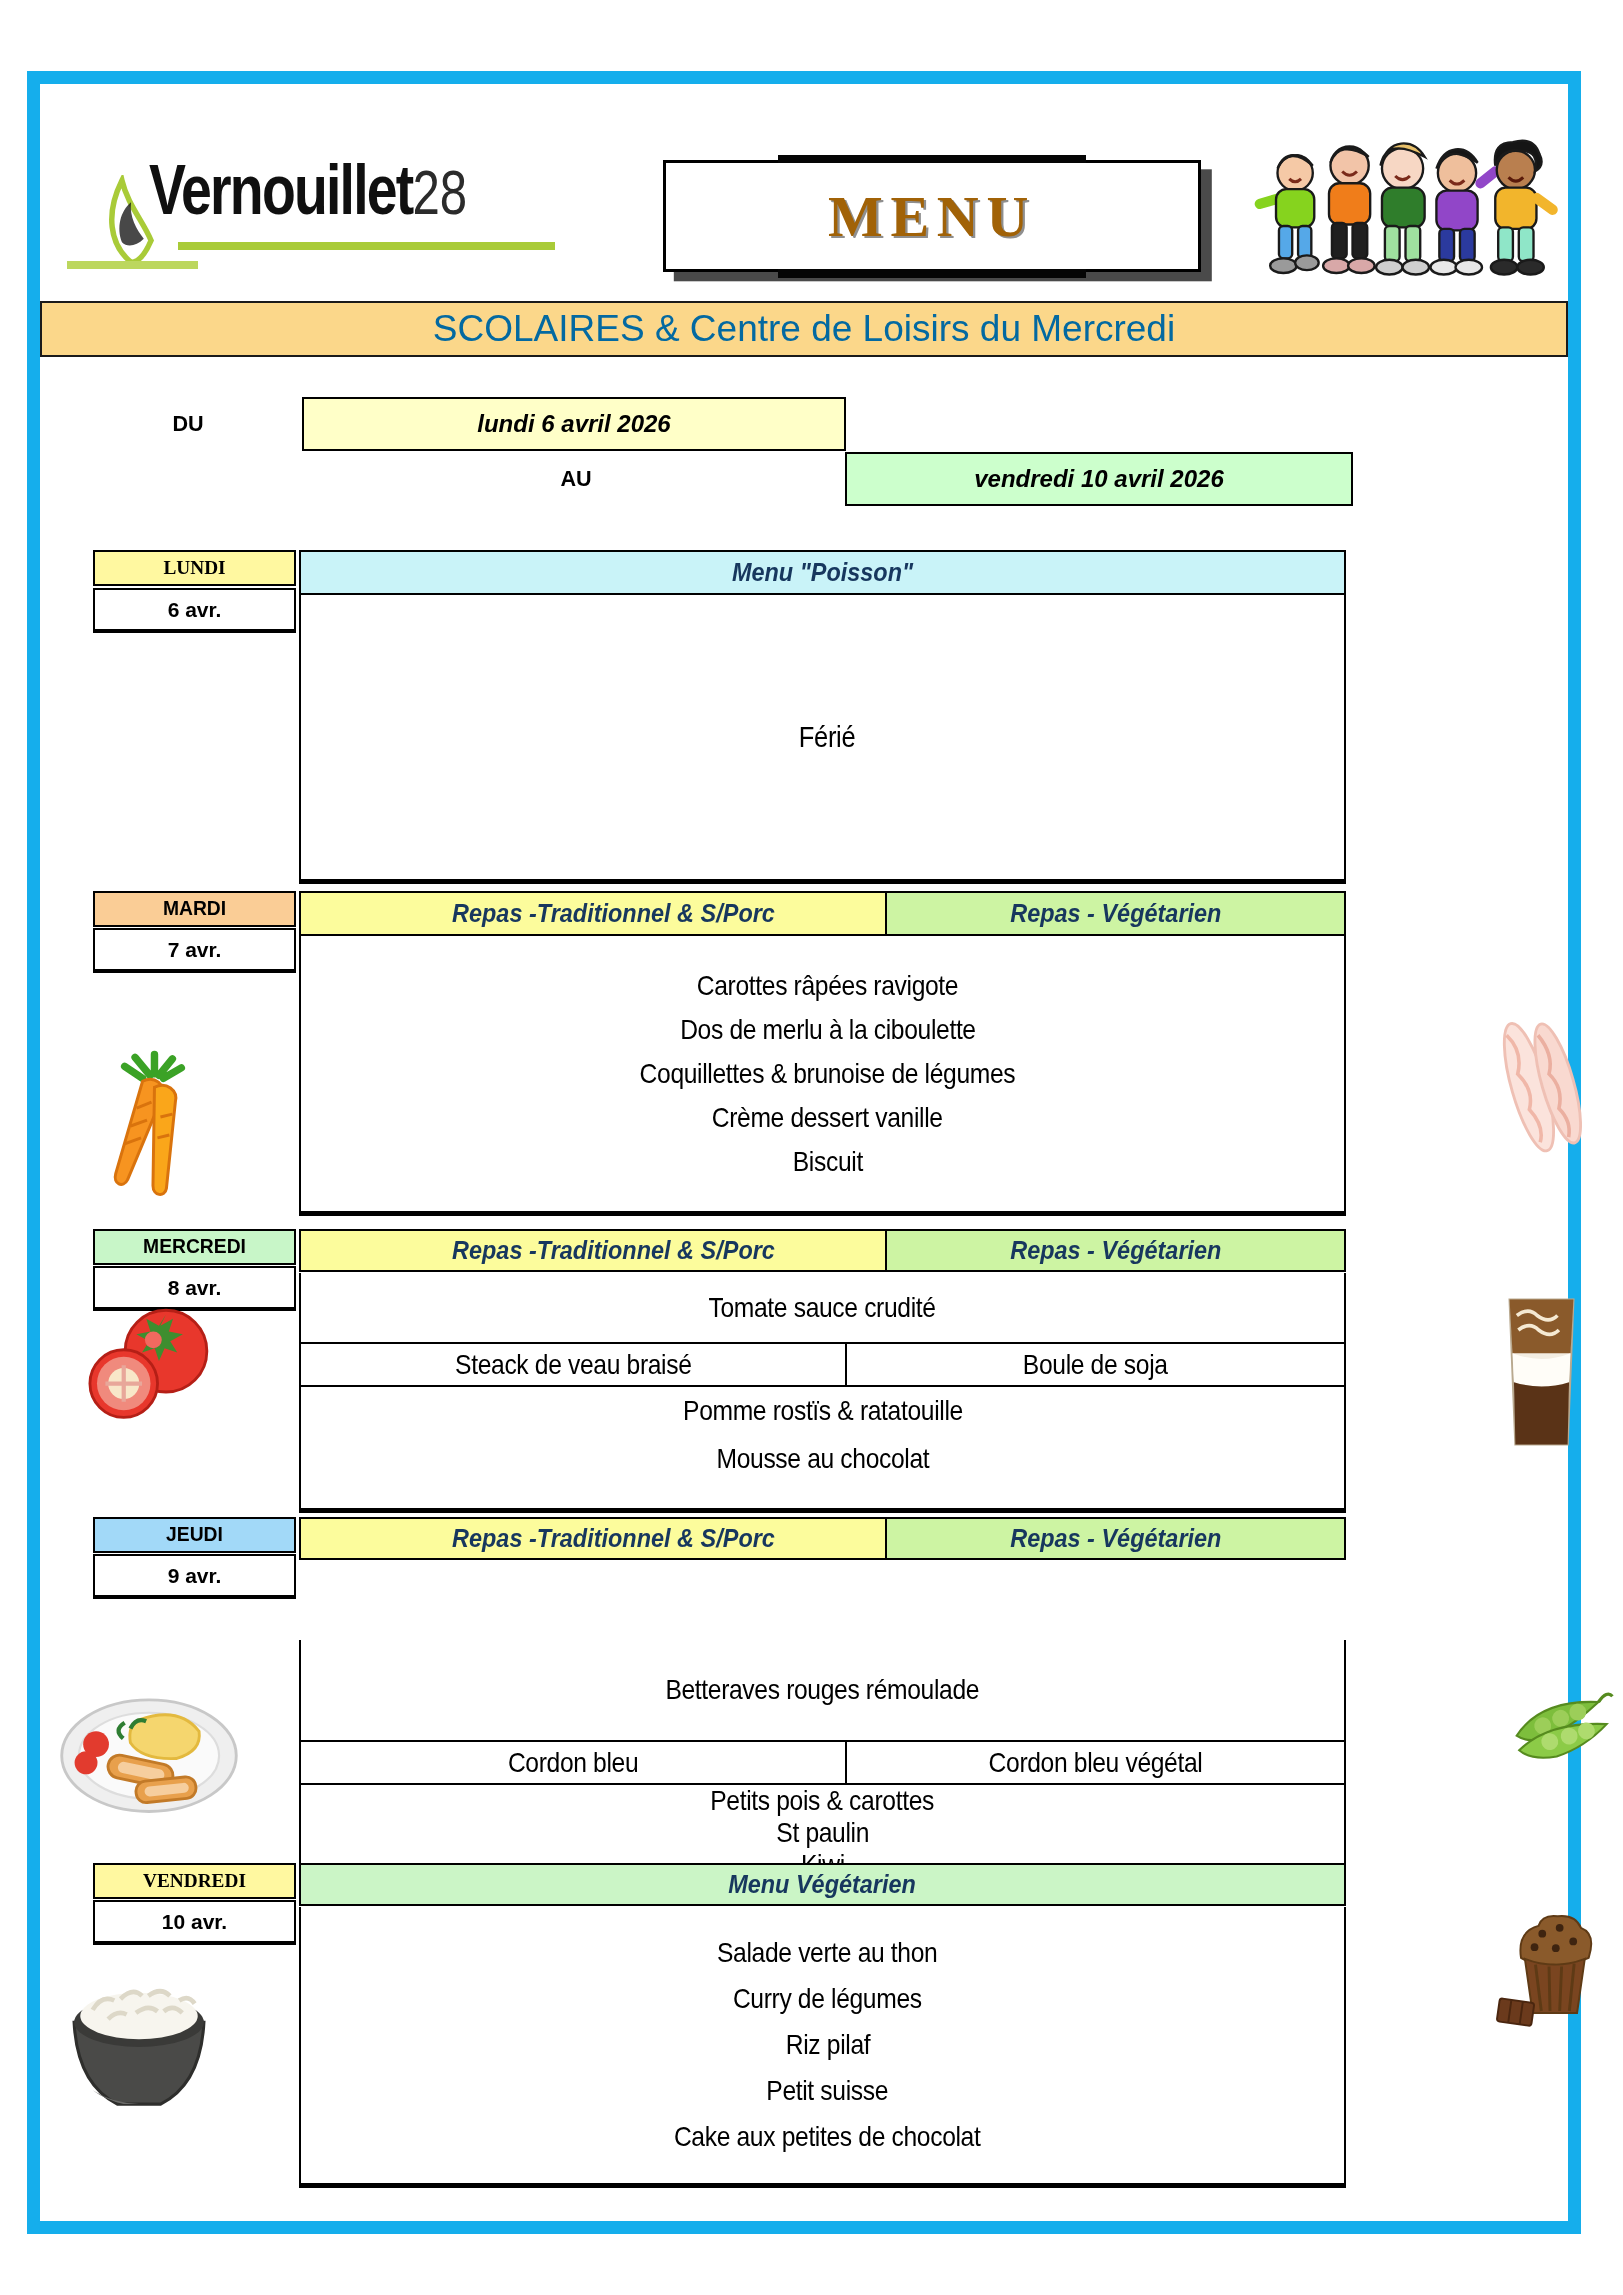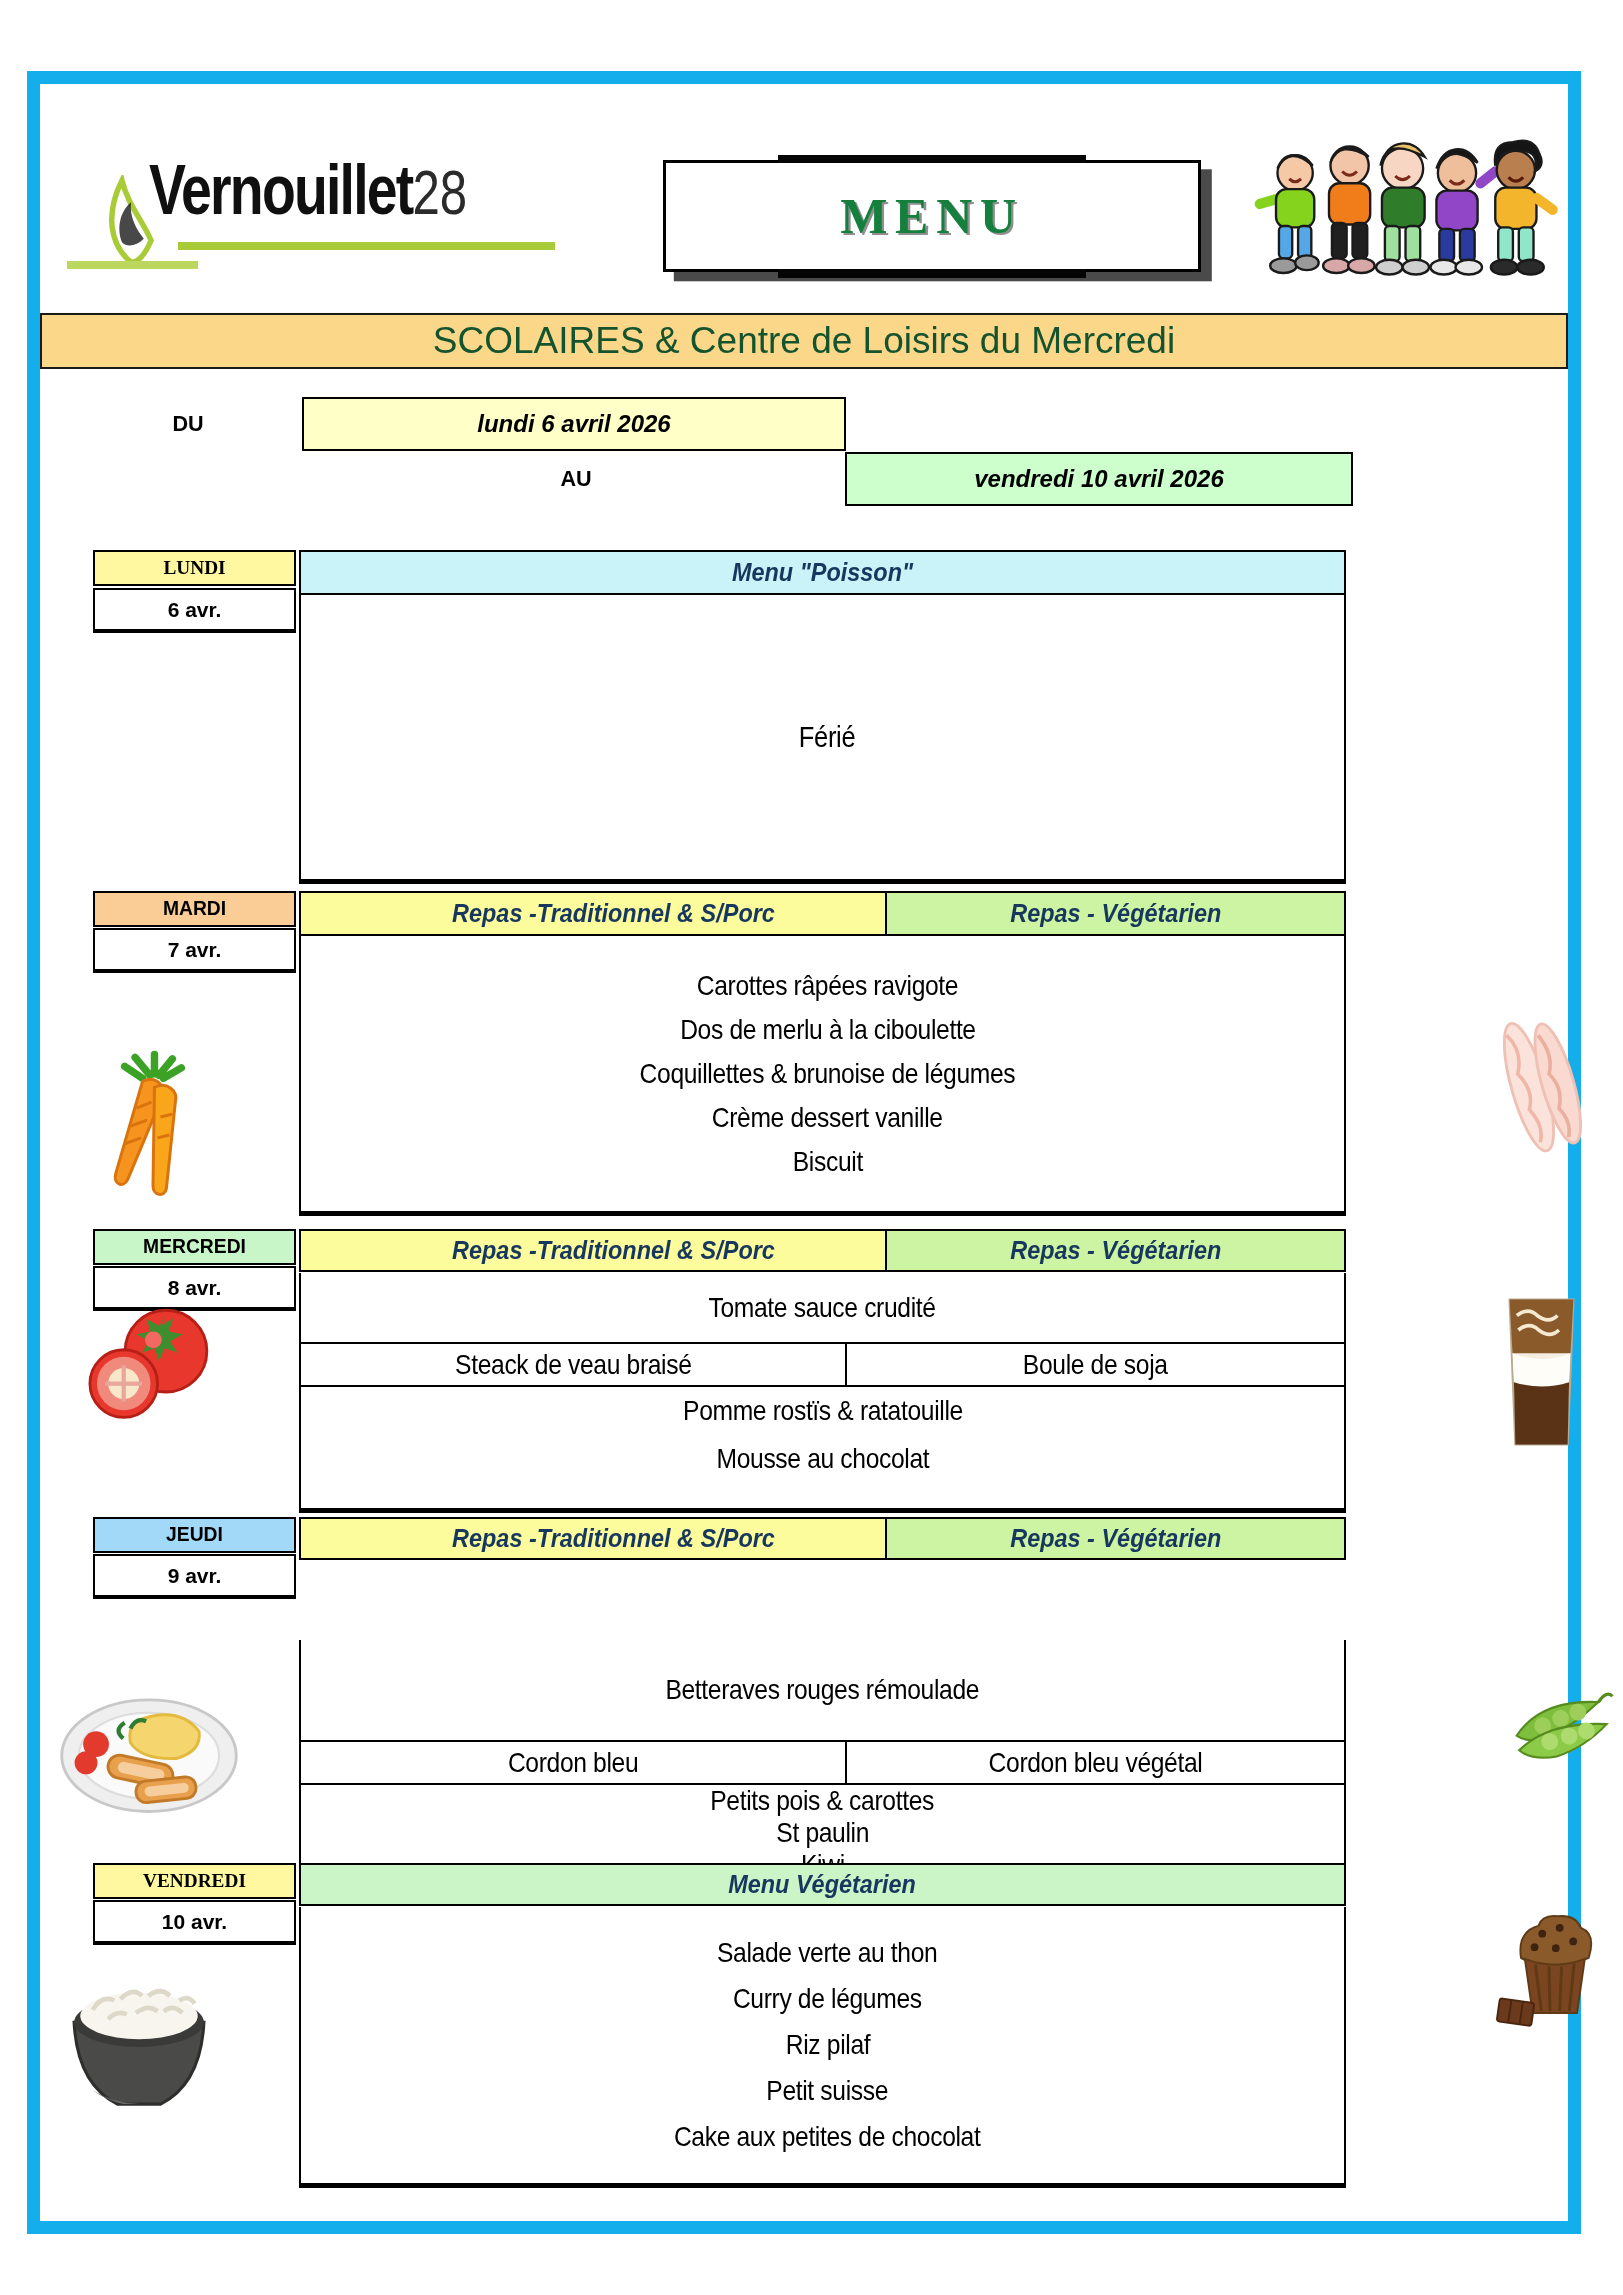--- a/index.html
+++ b/index.html
@@ -17,28 +17,28 @@
   .logo-suffix{font-weight:300;font-size:63px;color:#2b2b2b;letter-spacing:0;}
   .logo-bar1{position:absolute;left:116px;top:99px;width:377px;height:7.7px;background:#A9CB38;}
   .logo-bar2{position:absolute;left:4.6px;top:118px;width:131px;height:7.7px;background:#BCD75E;}
   .logo-leaf{position:absolute;left:32px;top:32px;width:65px;height:91px;}
 
   .menu-box{left:663px;top:160px;width:538px;height:112px;background:#fff;
             border:3.9px solid #000;box-sizing:border-box;box-shadow:10.8px 9.3px 0 #4a4a4a;
             display:flex;align-items:center;justify-content:center;}
   .menu-box::before{content:"";position:absolute;left:21%;right:21%;top:-8.5px;height:8.5px;background:#050505;}
   .menu-box::after{content:"";position:absolute;left:21%;right:21%;bottom:-8.5px;height:8.5px;background:#050505;}
-  .menu-title{font-family:"Liberation Serif",serif;font-weight:bold;font-size:50px;
-              letter-spacing:7.7px;color:#15803d;text-shadow:2.3px 2.3px 0 #8f8f8f;}
+  .menu-title{font-family:"Liberation Serif",serif;font-weight:bold;font-size:58px;
+              letter-spacing:7.7px;color:#a16207;text-shadow:2.3px 2.3px 0 #8f8f8f;}
 
   .kids{left:1251px;top:133px;width:309px;height:155px;}
 
-  .banner{left:40px;top:313px;width:1528px;height:56px;background:#FBD78A;
+  .banner{left:40px;top:301px;width:1528px;height:56px;background:#FBD78A;
           border:2.3px solid #1a1a1a;box-sizing:border-box;display:flex;
-          align-items:center;justify-content:center;font-size:37px;color:#14532d;}
+          align-items:center;justify-content:center;font-size:37px;color:#0369a1;}
 
   
   .range-label{width:70px;height:54px;display:flex;align-items:center;justify-content:center;
                font-weight:bold;font-size:21.6px;}
   .range-box{height:54px;border:2.3px solid #000;box-sizing:border-box;display:flex;
              align-items:center;justify-content:center;font-weight:bold;font-style:italic;
              font-size:24px;}
   .from-label{left:153px;top:397px;}
   .from-box{left:302px;top:397px;width:544px;background:#FFFFC8;}
   .au-label{left:541px;top:452px;}

